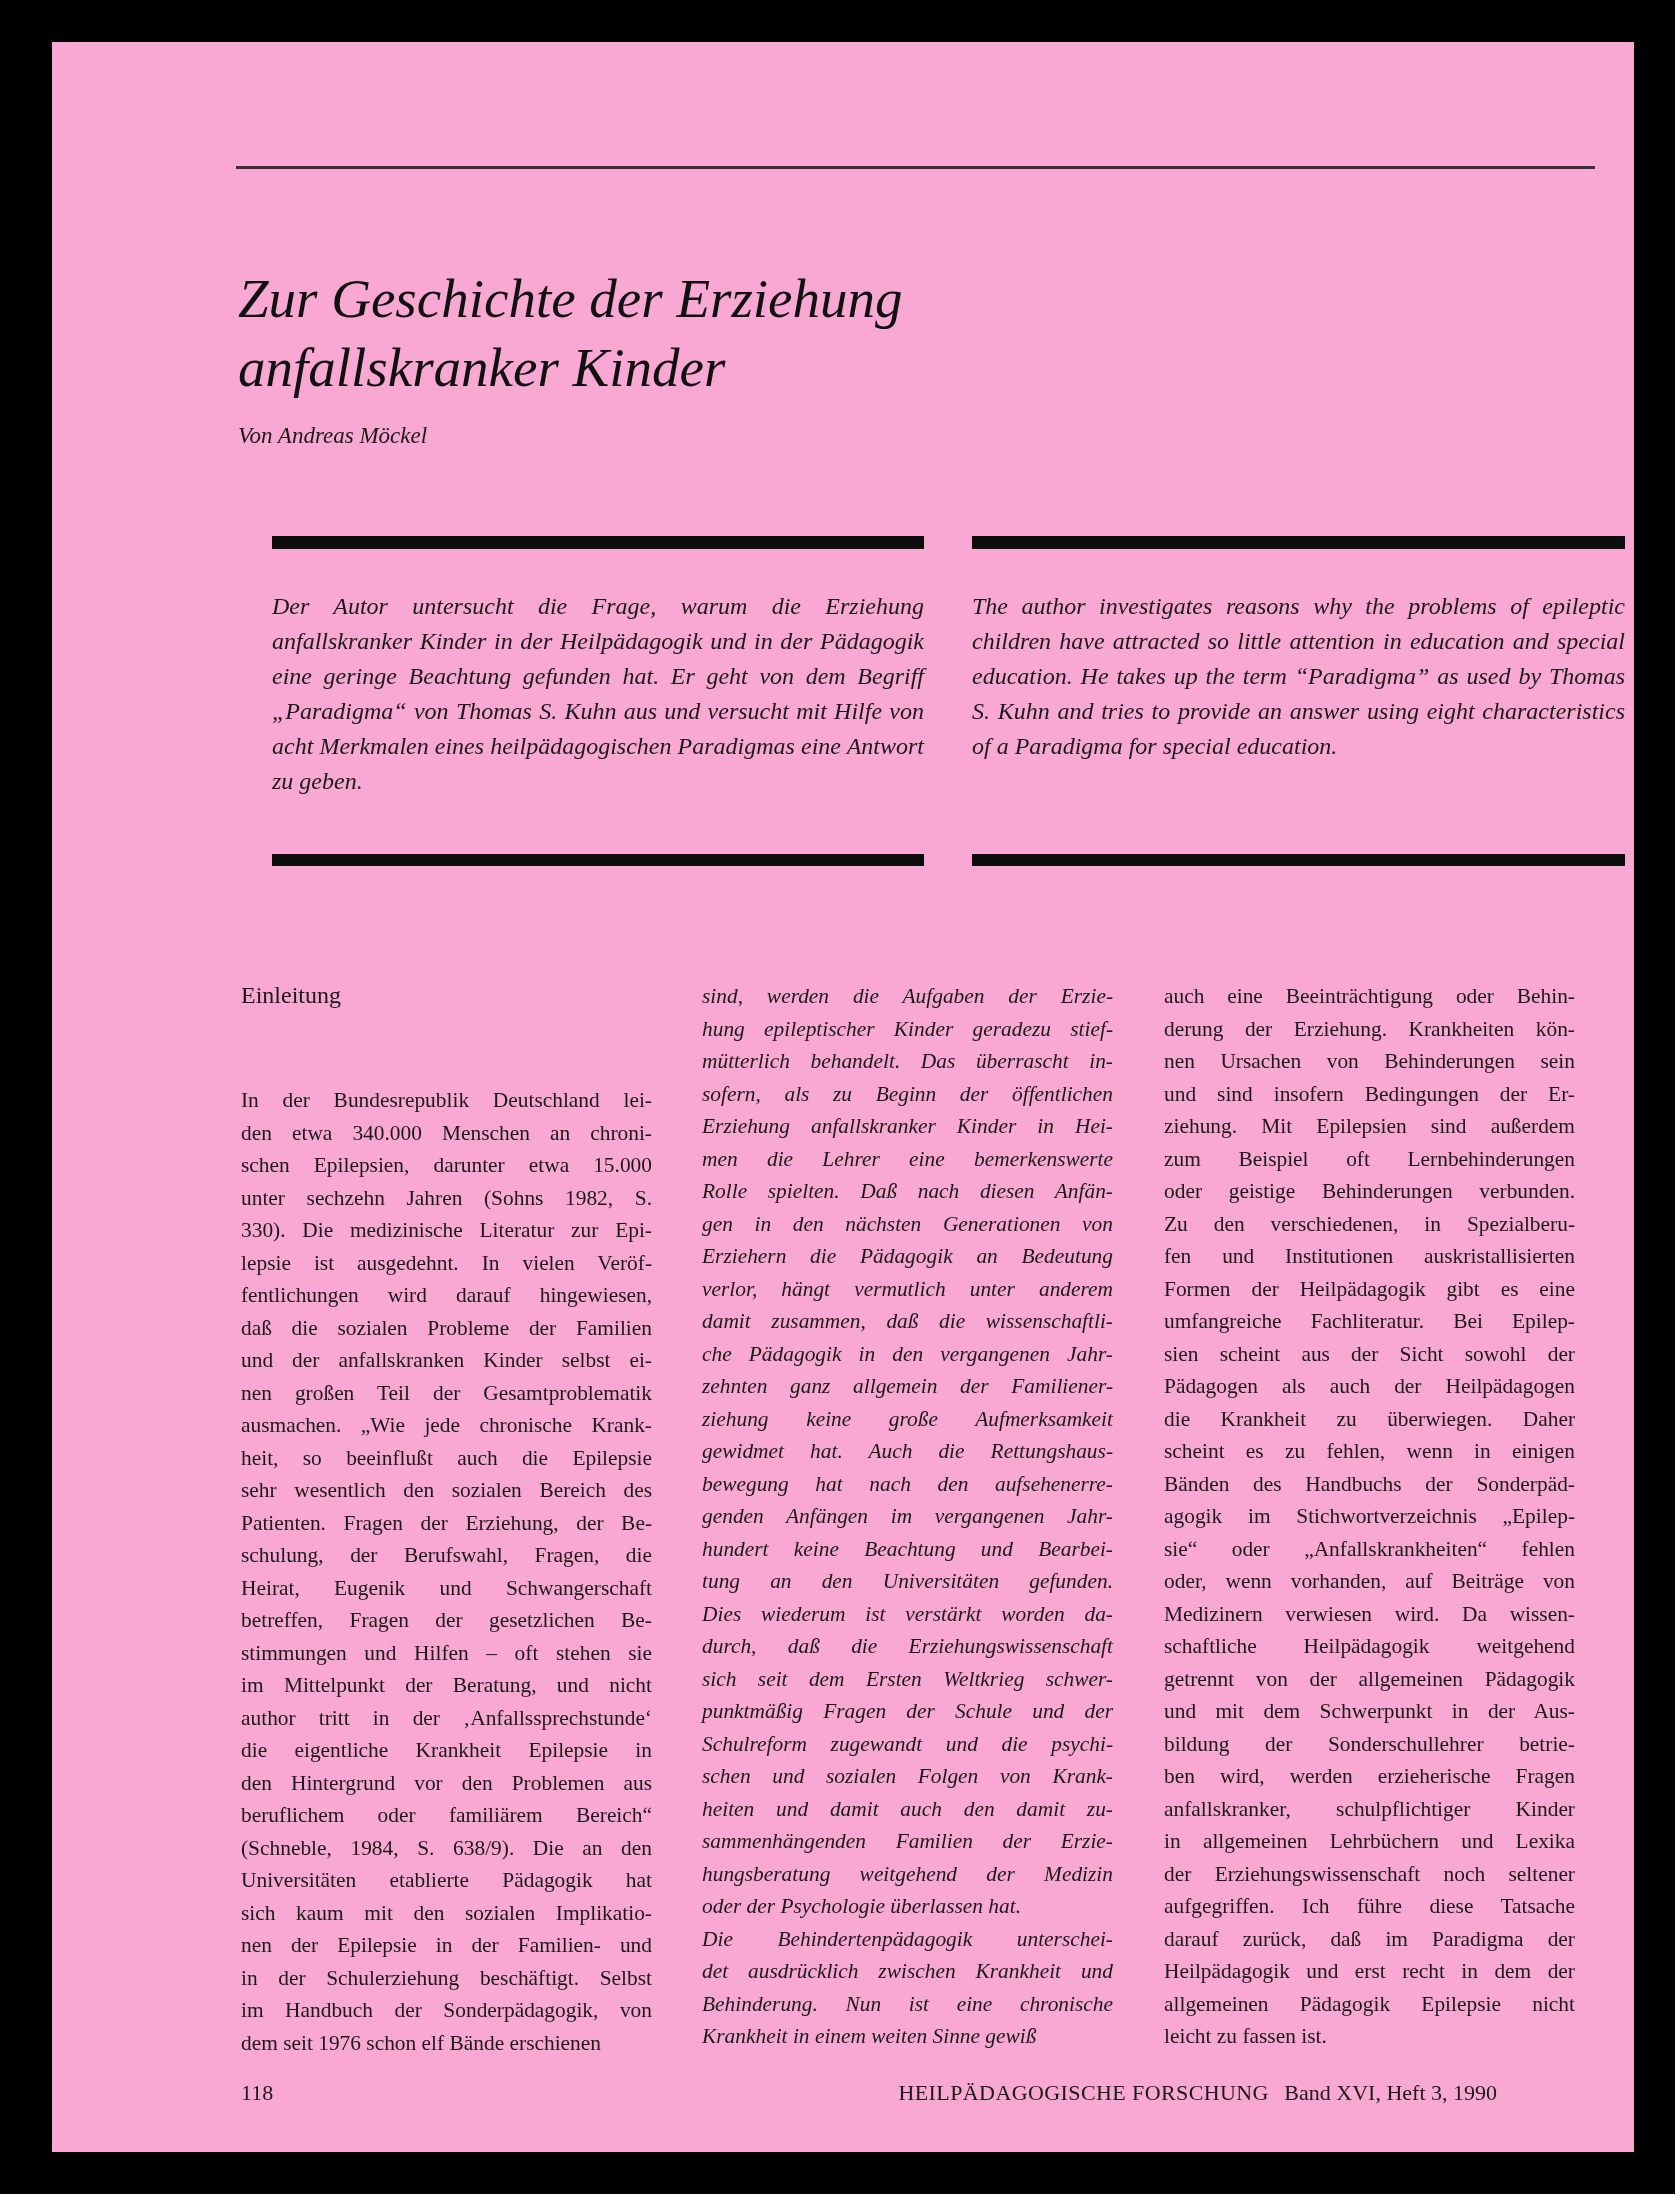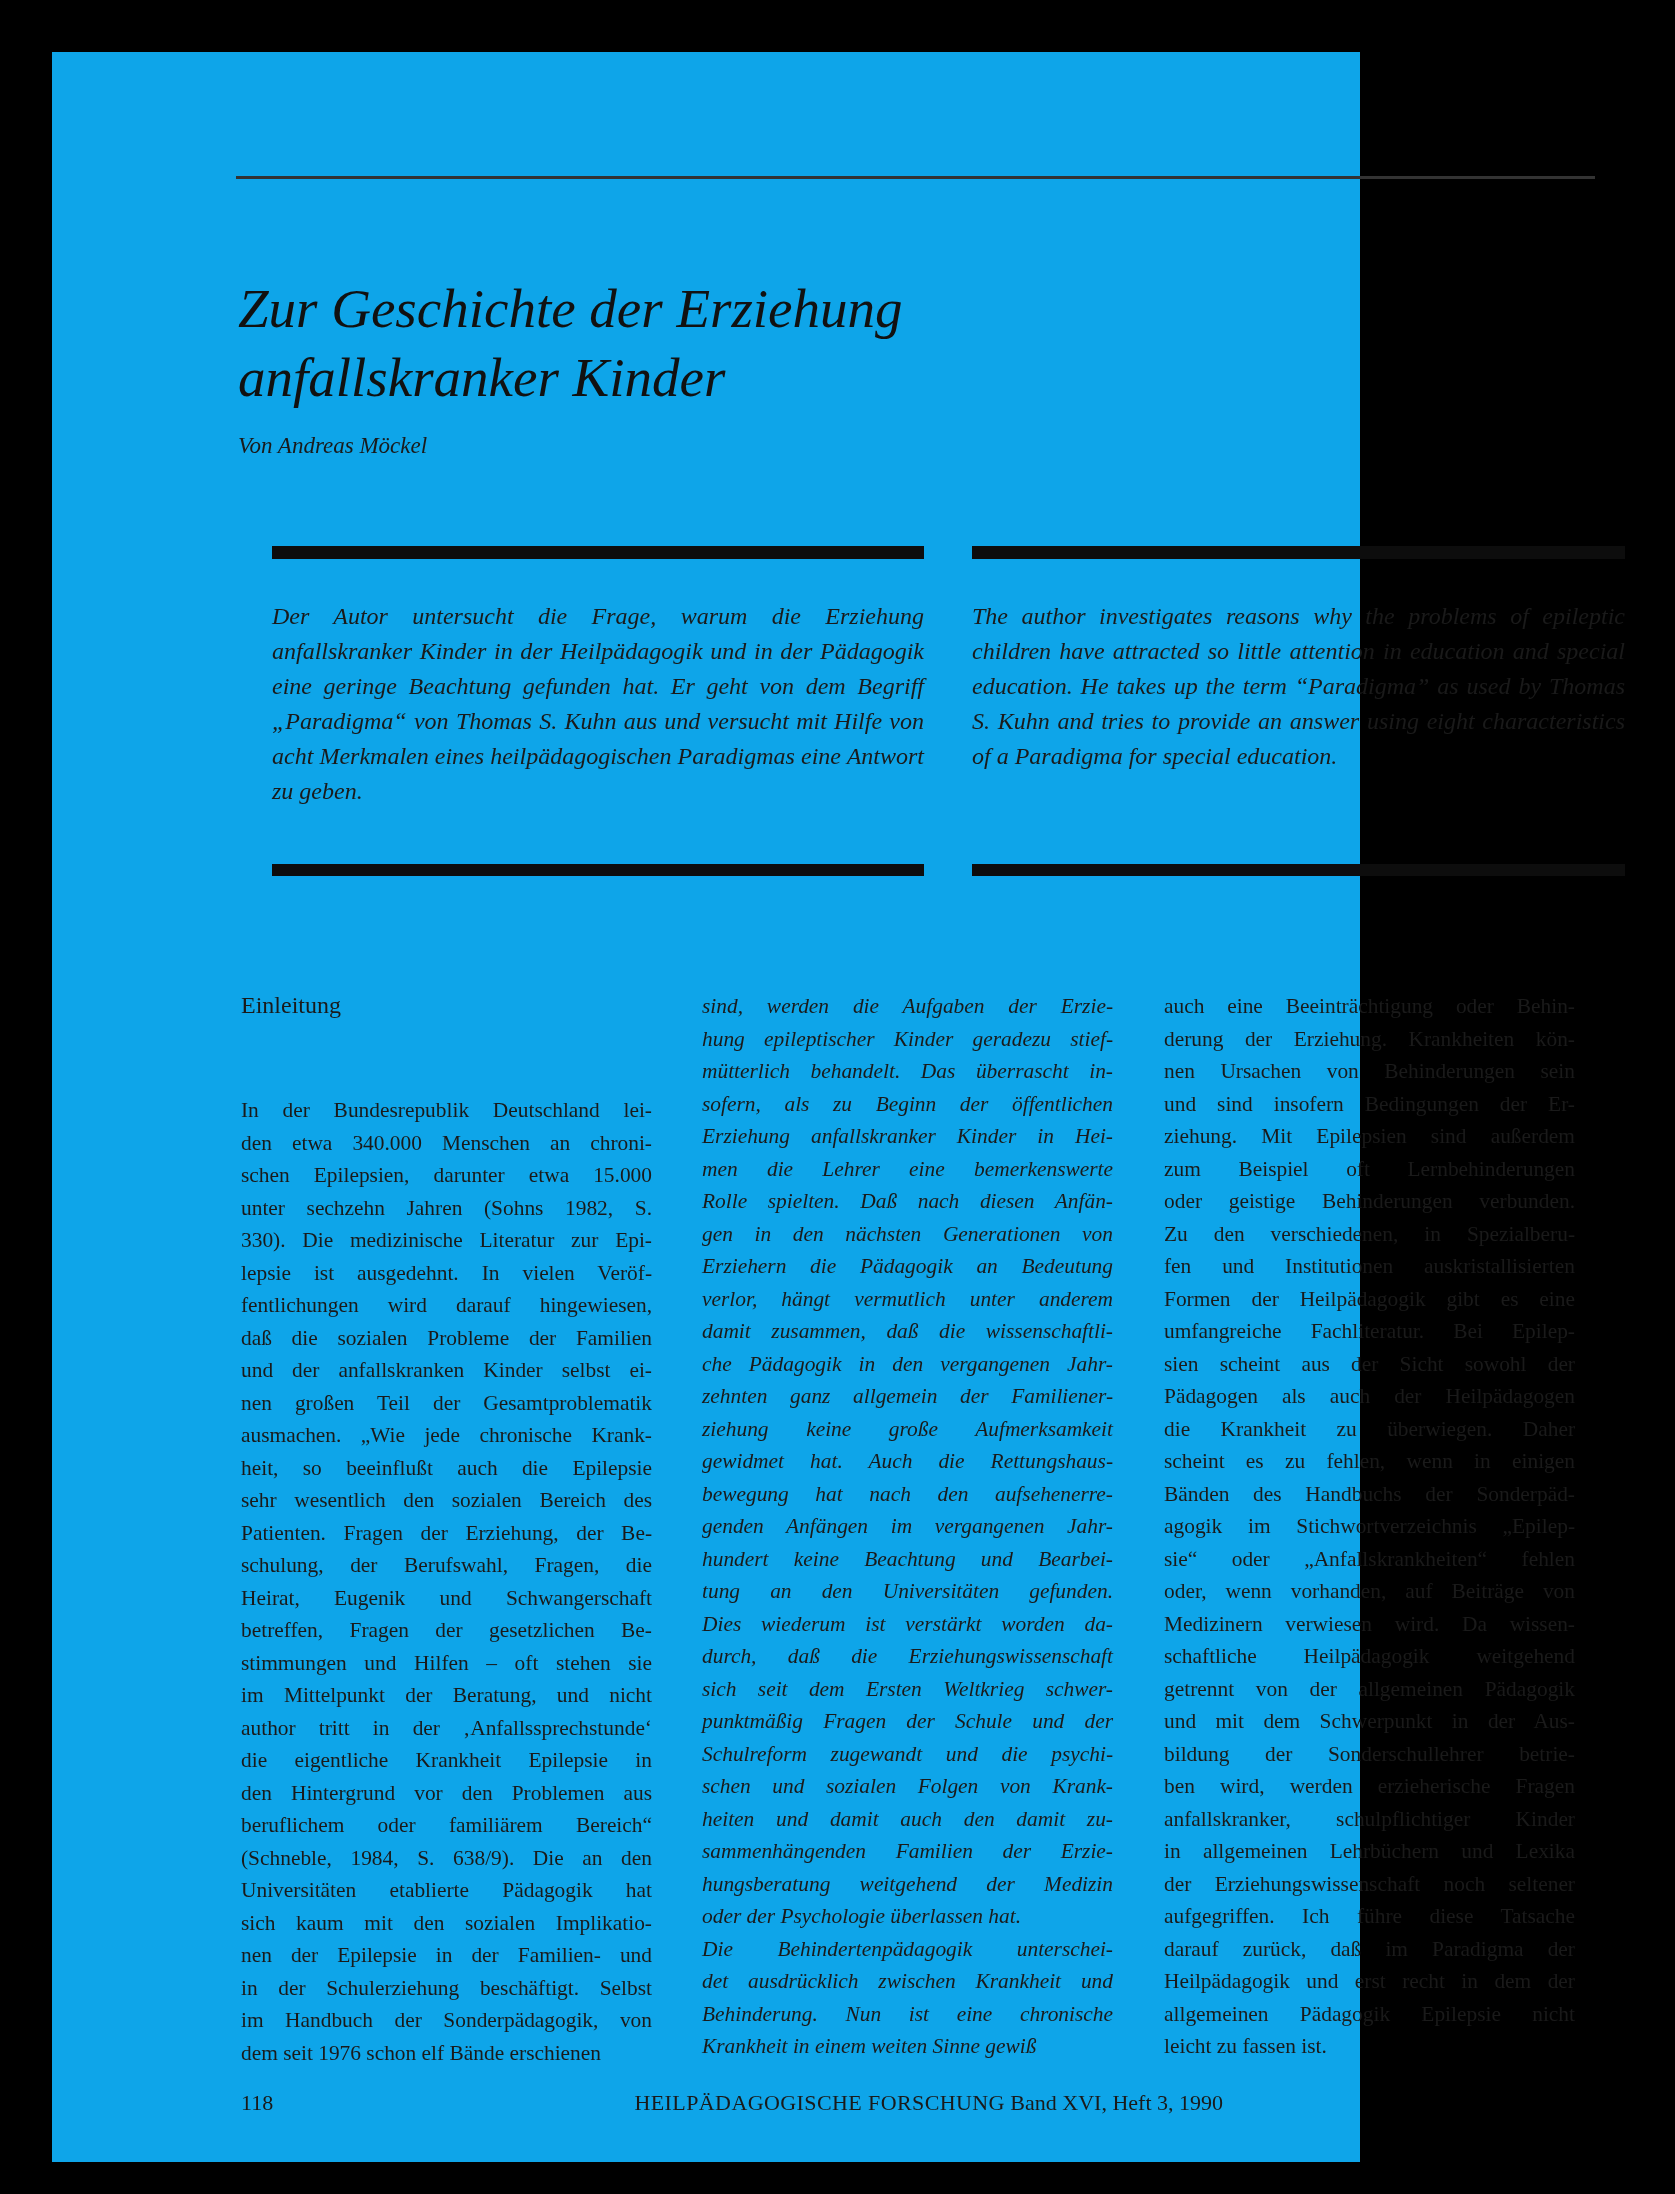--- a/index.html
+++ b/index.html
@@ -6,23 +6,23 @@
   body {
     width: 1676px; height: 2194px;
     background: #000;
     position: relative;
     overflow: hidden;
     font-family: "Liberation Serif", "DejaVu Serif", serif;
     color: #1a1a1a;
   }
   .page {
     position: absolute;
-    left: 52px; top: 52px;
-    width: 1308px; height: 2110px;
-    background: #0ea5e9;
+    left: 52px; top: 42px;
+    width: 1582px; height: 2110px;
+    background: #f9a8d4;
   }
   .header-rule {
     position: absolute;
     left: 184px; top: 124px;
     width: 1359px; height: 3.4px;
     background: #333;
   }
   .title {
     position: absolute;
     left: 186px; top: 222px;
@@ -95,21 +95,21 @@
     font-size: 22px;
     color: #1a1a1a;
   }
   .footer-journal {
     position: absolute;
     right: 137px; top: 2038px;
     font-size: 22px;
     color: #1a1a1a;
     white-space: nowrap;
   }
-  .footer-journal .name { letter-spacing: 0.4px; }
+  .footer-journal .name { margin-right: 10px; letter-spacing: 0.4px; }
 </style>
 </head>
 <body>
 
 <div class="page">
 
   <div class="header-rule"></div>
 
   <h1 class="title">
     <span>Zur Geschichte der Erziehung</span>

